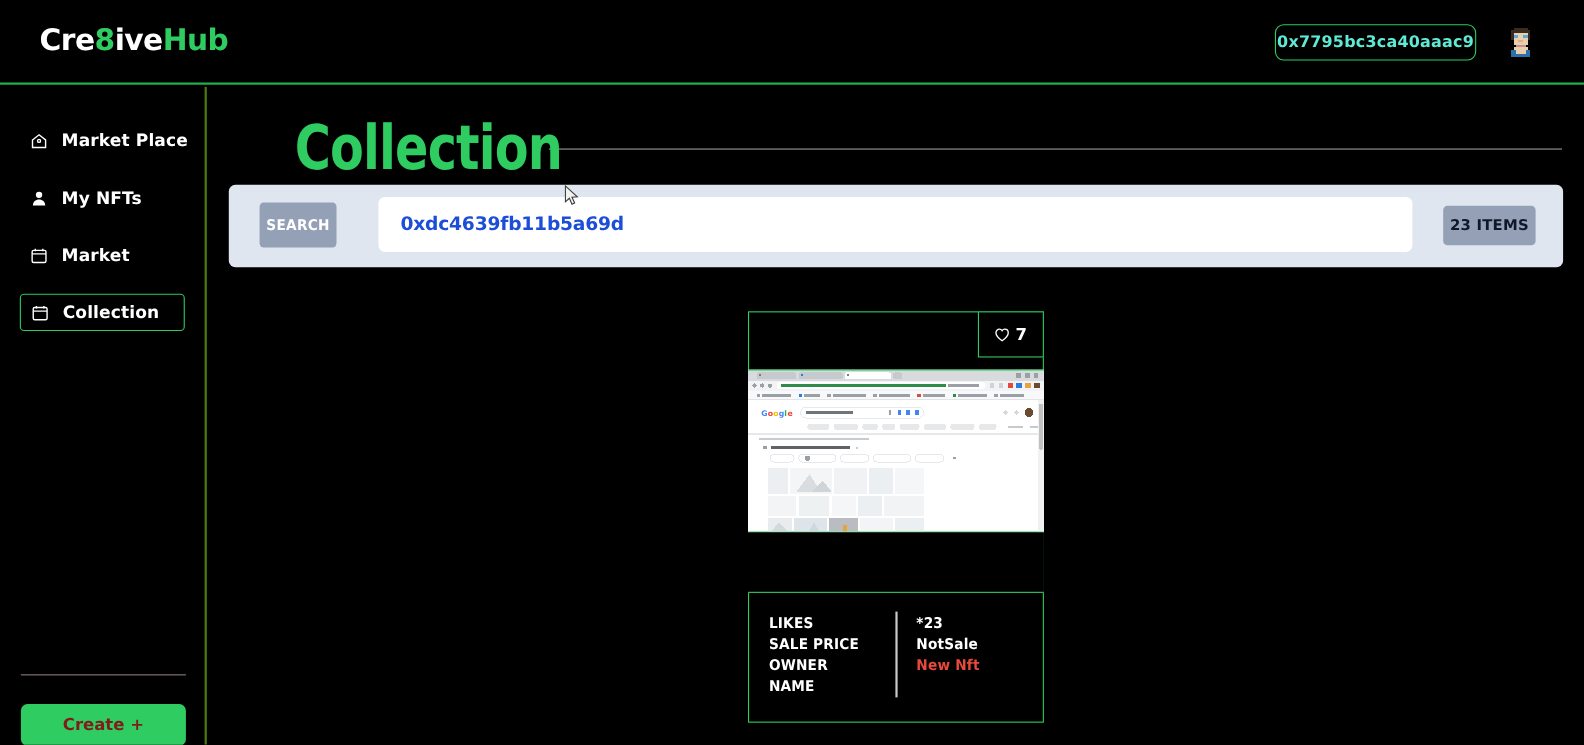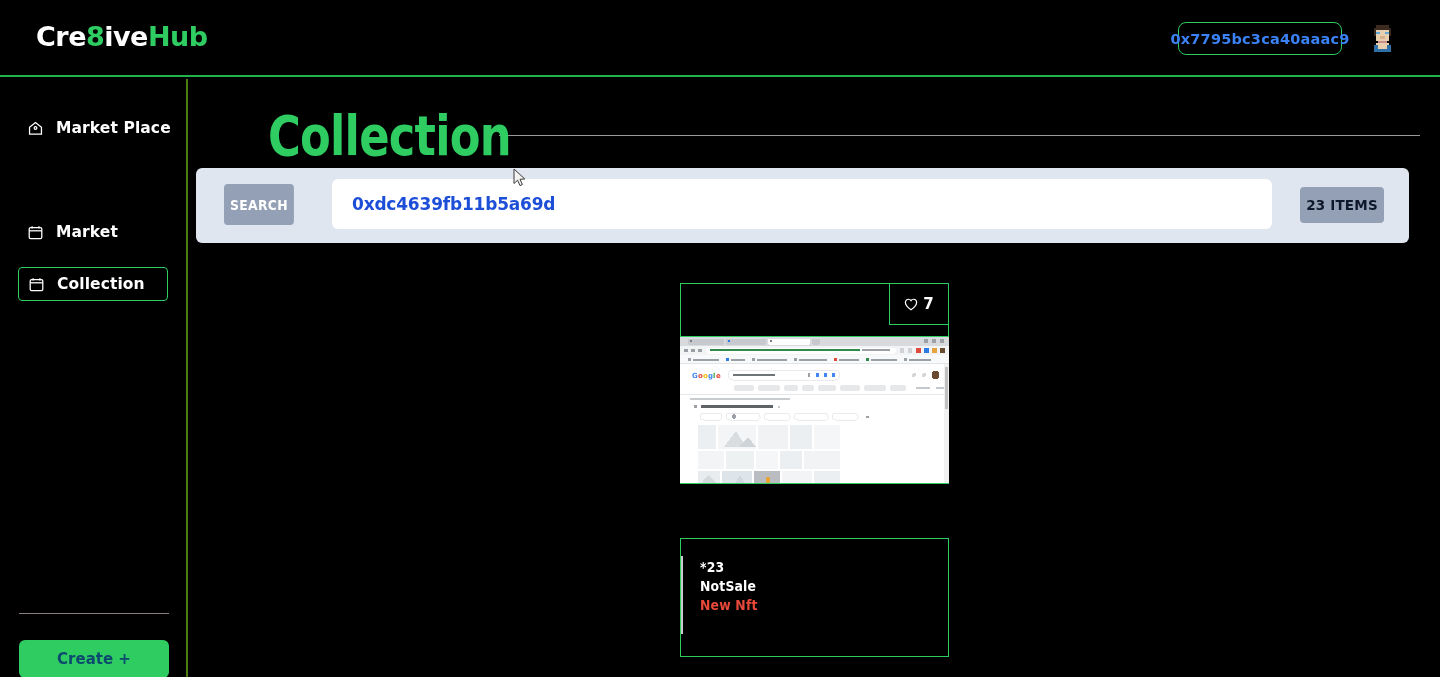--- a/index.html
+++ b/index.html
@@ -23,23 +23,23 @@
     position: absolute; left: 36px; top: 21px;
     font-family: "DejaVu Sans", sans-serif;
     font-size: 27px; font-weight: 700; letter-spacing: -0.5px;
     white-space: nowrap;
   }
   #logo .w { color: #ffffff; }
   #logo .g { color: #2ecc61; }
 
   #wallet-pill {
     position: absolute; right: 98px; top: 22px;
-    width: 164px; height: 33px;
+    width: 183px; height: 33px;
     border: 1.6px solid #2ecc61; border-radius: 8px;
-    background: #000; color: #3b82f6;
+    background: #000; color: #5eead4;
     display: flex; align-items: center; justify-content: center;
     font-size: 14.5px; font-weight: 700; letter-spacing: .2px;
     font-family: "DejaVu Sans", sans-serif;
   }
   #avatar {
     position: absolute; right: 40px; top: 21px;
     width: 35px; height: 35px;
     image-rendering: pixelated;
   }
 
@@ -73,21 +73,21 @@
 
   #divider-line {
     position: absolute; left: 19px; top: 534px;
     width: 150px; height: 1px;
     background: #8b7d7d;
   }
   #btn-create {
     position: absolute; left: 19px; top: 561px;
     width: 150px; height: 38px;
     background: #2ecc61; border: none; border-radius: 6px;
-    color: #0c4a6e; font-size: 15px; font-weight: 700;
+    color: #7f1d1d; font-size: 15px; font-weight: 700;
     font-family: "DejaVu Sans", sans-serif;
     cursor: pointer;
   }
 
   
   #main { position: absolute; left: 190px; top: 79px; width: 1250px; height: 598px; }
 
   #page-title-row {
     position: absolute; left: 78px; top: 16px;
     width: 1152px; height: 80px;
@@ -101,21 +101,21 @@
     transform: scaleX(0.80); transform-origin: left center;
     white-space: nowrap;
   }
   #title-rule {
     flex: 1; height: 1px; background: #9a9a9a;
     margin-left: -72px;
   }
 
   
   #search-panel {
-    position: absolute; left: 6px; top: 89px;
+    position: absolute; left: 18px; top: 89px;
     width: 1213px; height: 75px;
     background: #e0e6ef; border-radius: 6px;
   }
   #search-button {
     position: absolute; left: 28px; top: 16px;
     width: 76px; height: 41px;
     background: #93a0b5; border: none; border-radius: 4px;
     color: #ffffff;
     font-family: "DejaVu Sans", sans-serif;
     font-size: 13.5px; font-weight: 700; letter-spacing: .3px;
@@ -239,20 +239,29 @@
   <div class="nav-item" style="top:32px">
     <span class="nav-ico">
       <svg viewBox="0 0 20 20" width="17" height="17" fill="none" stroke="#ffffff" stroke-width="1.5">
         <path d="M3 8.5 L10 3 L17 8.5 V16.5 H3 Z"></path>
         <circle cx="10" cy="9.5" r="1.6"></circle>
       </svg>
     </span>
     <span class="nav-label">Market Place</span>
   </div>
 
+  <div class="nav-item" style="top:84px">
+    <span class="nav-ico">
+      <svg viewBox="0 0 20 20" width="17" height="17" fill="#ffffff">
+        <circle cx="10" cy="6" r="3.4"></circle>
+        <path d="M3.4 17.5 C3.4 13.4 6.3 11 10 11 C13.7 11 16.6 13.4 16.6 17.5 Z"></path>
+      </svg>
+    </span>
+    <span class="nav-label">My NFTs</span>
+  </div>
 
   <div class="nav-item" style="top:136px">
     <span class="nav-ico">
       <svg viewBox="0 0 20 20" width="17" height="17" fill="none" stroke="#ffffff" stroke-width="1.5">
         <rect x="2.6" y="4.2" width="14.8" height="13" rx="1.6"></rect>
         <path d="M2.6 8 H17.4"></path>
         <path d="M6 2.6 V5.2 M14 2.6 V5.2"></path>
       </svg>
     </span>
     <span class="nav-label">Market</span>
@@ -416,20 +425,26 @@
         <rect x="134" y="134" width="26" height="22" fill="#eceff1"></rect>
 
         <rect x="264" y="27" width="5" height="121" fill="#f1f1f1"></rect>
         <rect x="264.6" y="30" width="3.8" height="42" rx="1.9" fill="#c1c1c1"></rect>
       </svg>
     </div>
 
     <div id="nft-spacer"></div>
 
     <div id="nft-details">
+      <div id="detail-labels">
+        <div>LIKES</div>
+        <div>SALE PRICE</div>
+        <div>OWNER</div>
+        <div>NAME</div>
+      </div>
       <div id="detail-sep"></div>
       <div id="detail-values">
         <div class="v-likes">*23</div>
         <div class="v-price">NotSale</div>
         <div class="v-owner">New Nft</div>
         <div class="v-name"></div>
       </div>
     </div>
   </div>
 </div>

